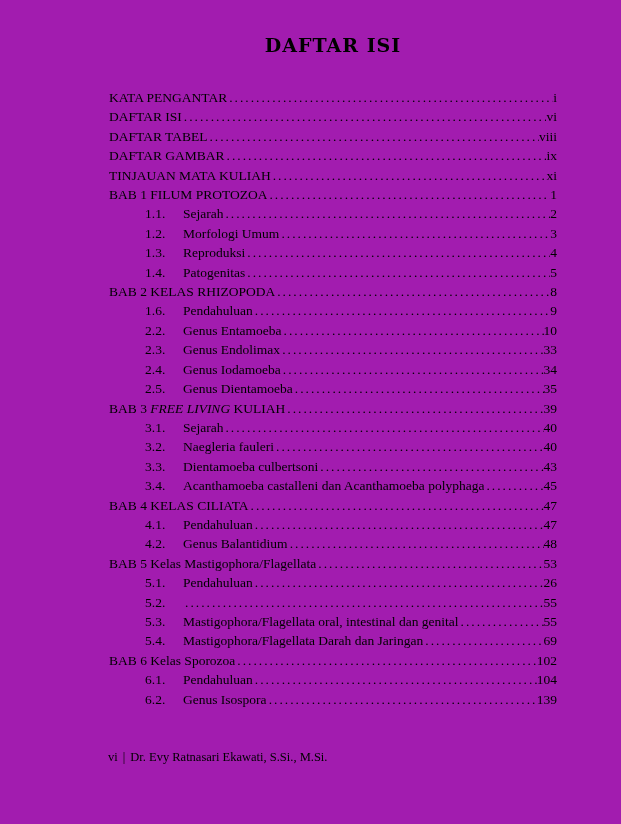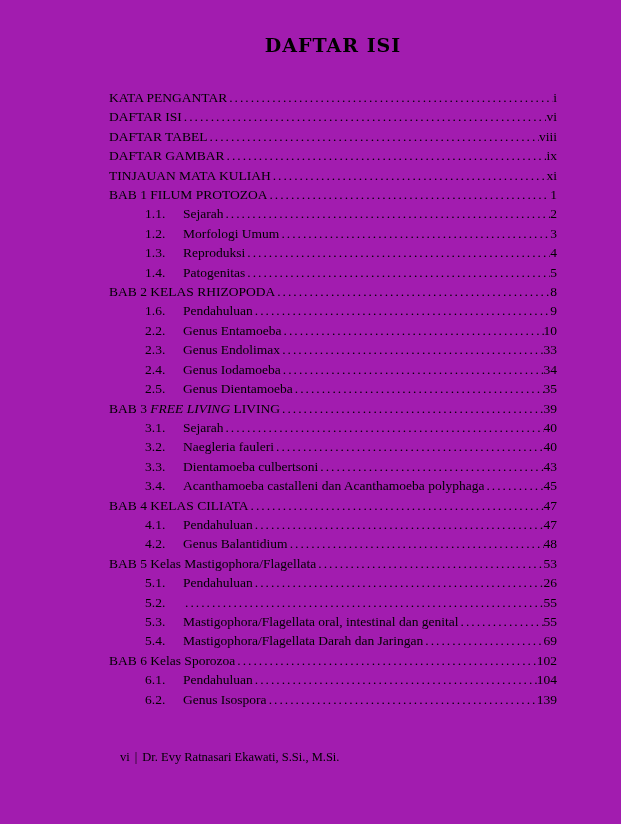--- a/index.html
+++ b/index.html
@@ -72,21 +72,21 @@
     letter-spacing: 2px;
   }
   .toc-row .pagenum {
     flex: 0 0 auto;
     white-space: nowrap;
     text-align: right;
   }
   .footer {
     position: absolute;
     top: 750px;
-    left: 120px;
+    left: 108px;
     font-size: 12.5px;
     white-space: nowrap;
   }
   .footer .sep {
     margin: 0 5px;
   }
 </style>
 </head>
 <body>
 
@@ -203,21 +203,21 @@
       <div class="toc-row sub">
     <span class="indent"></span>
     <span class="num">2.5.</span>
     <span class="label"><span>Genus Dientamoeba</span></span>
     <span class="dots"></span>
     <span class="pagenum">35</span>
   </div>
       <div class="toc-row">
     <span class="indent"></span>
 
-    <span class="label"><span>BAB 3 </span><span class="italic">FREE LIVING</span><span> LIVING</span></span>
+    <span class="label"><span>BAB 3 </span><span class="italic">FREE LIVING</span><span> KULIAH</span></span>
     <span class="dots"></span>
     <span class="pagenum">39</span>
   </div>
       <div class="toc-row sub">
     <span class="indent"></span>
     <span class="num">3.1.</span>
     <span class="label"><span>Sejarah</span></span>
     <span class="dots"></span>
     <span class="pagenum">40</span>
   </div>

